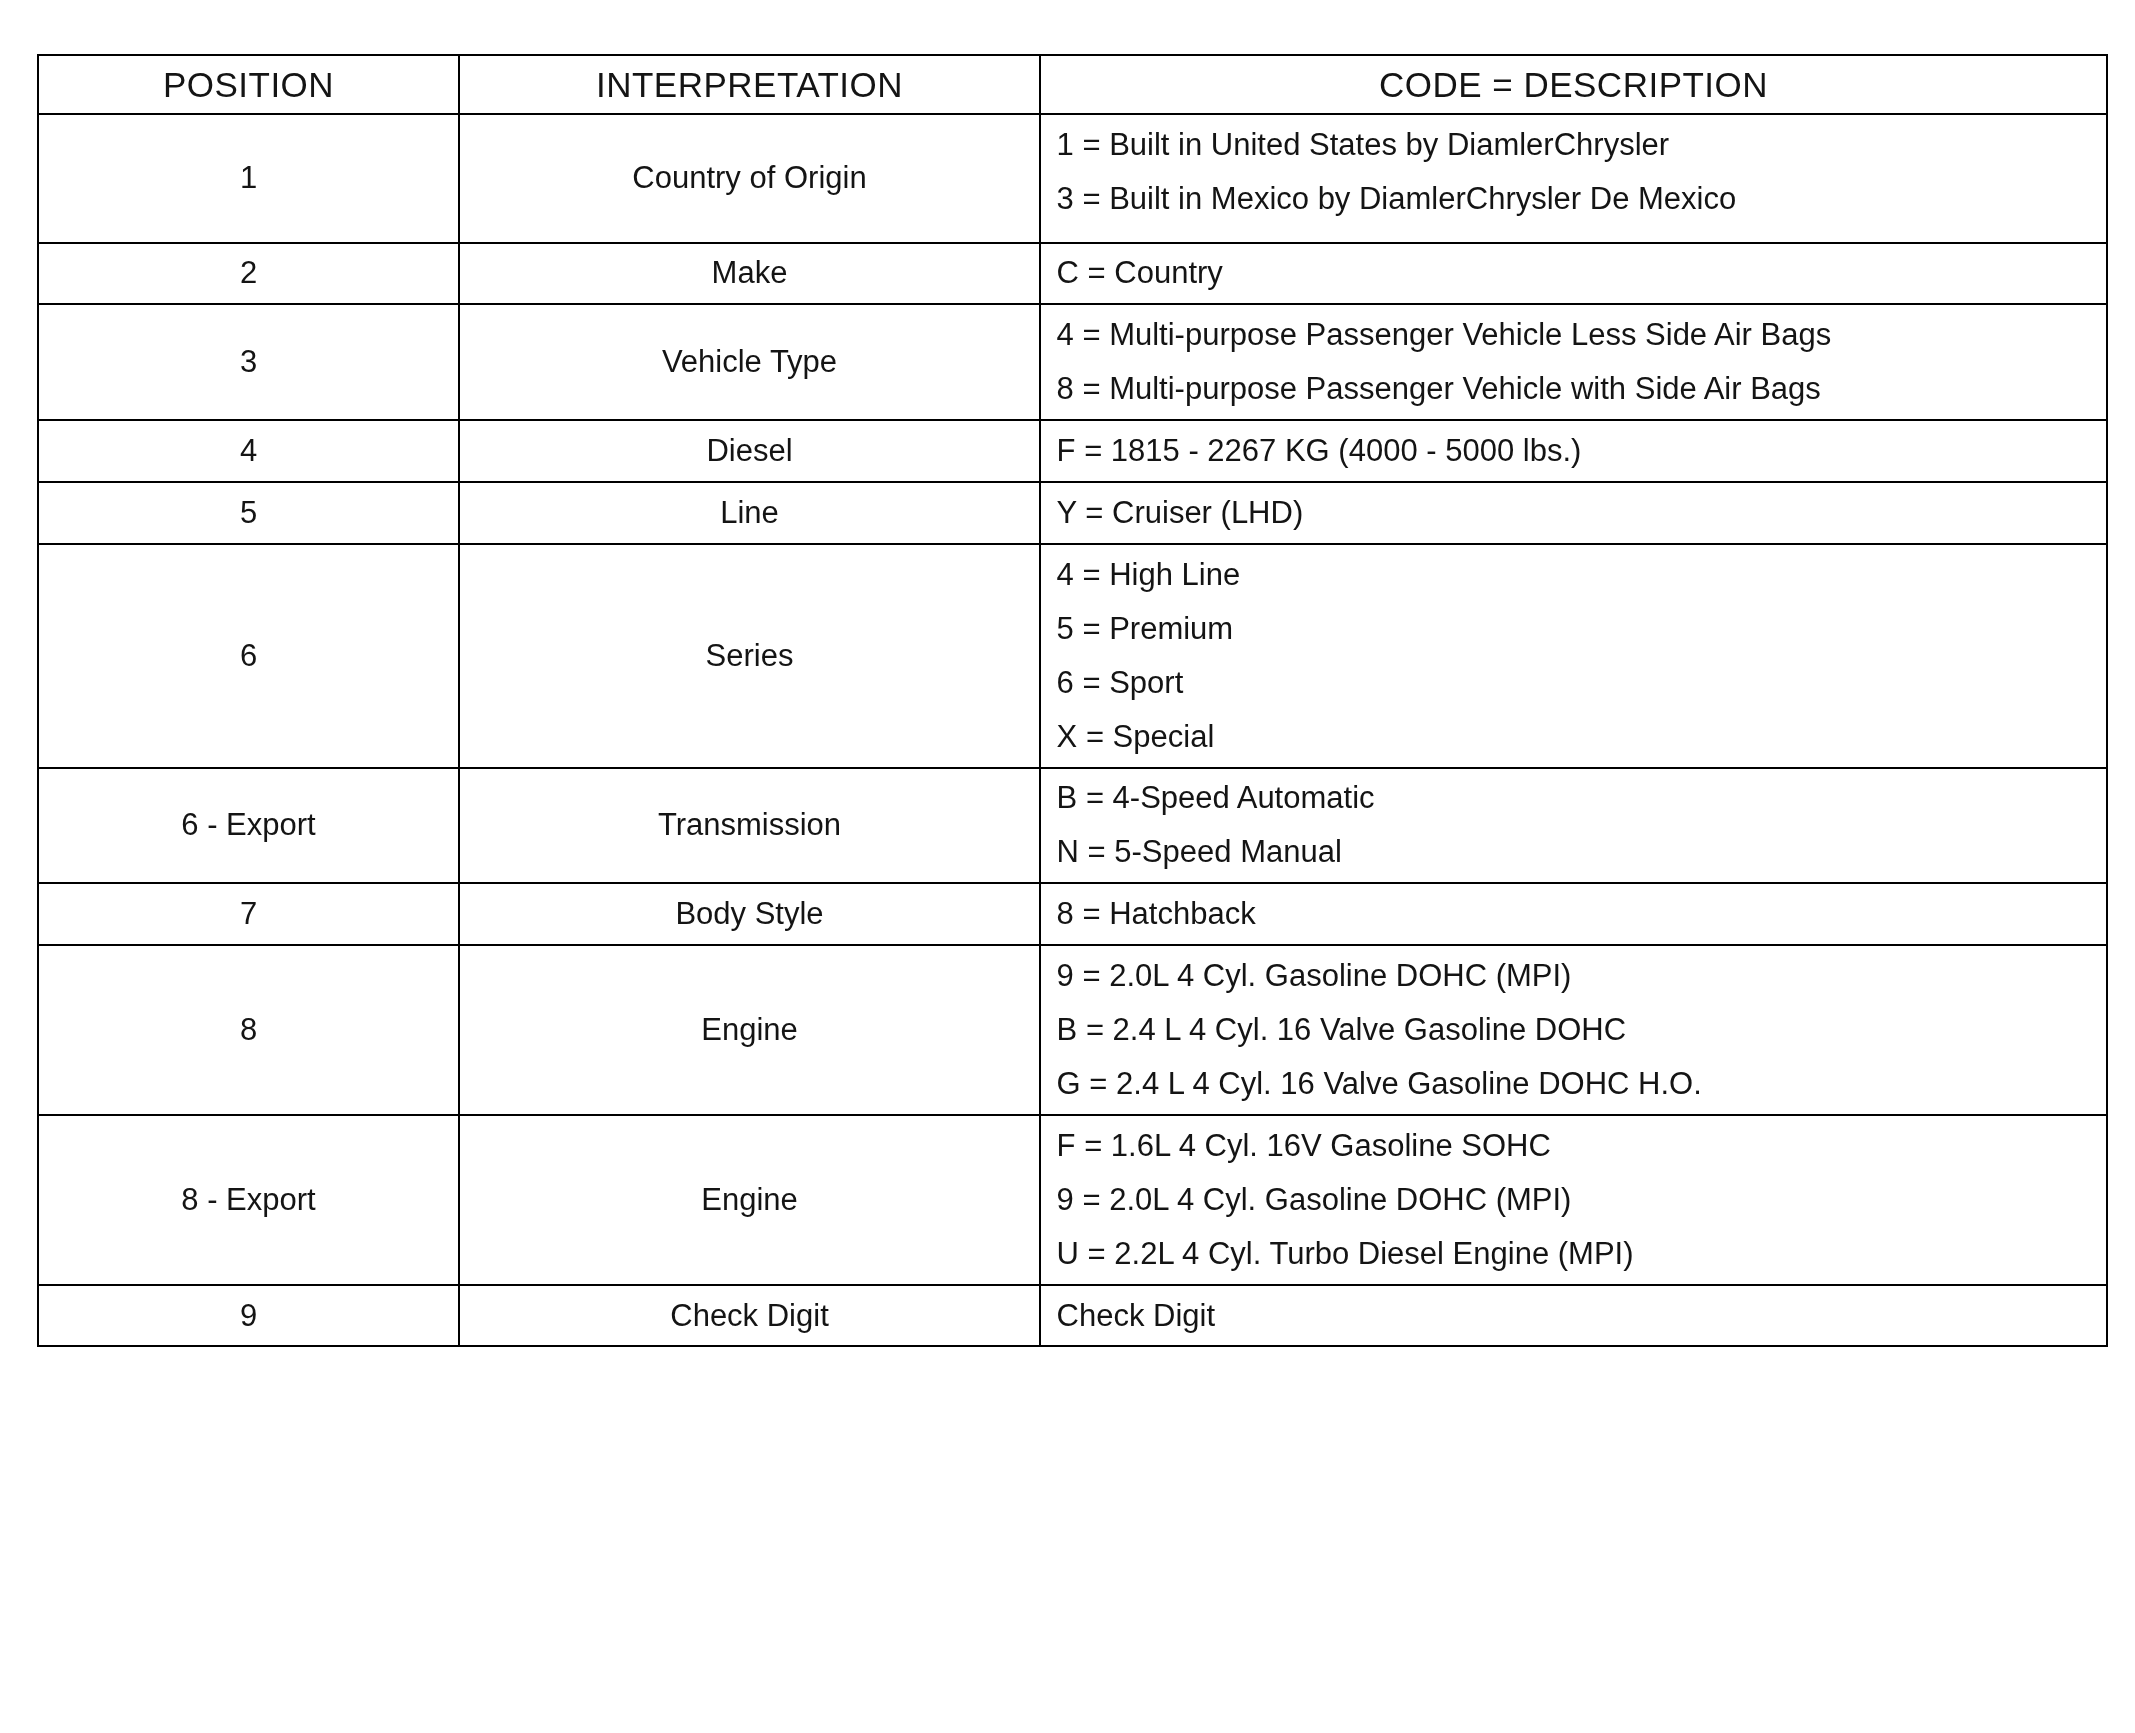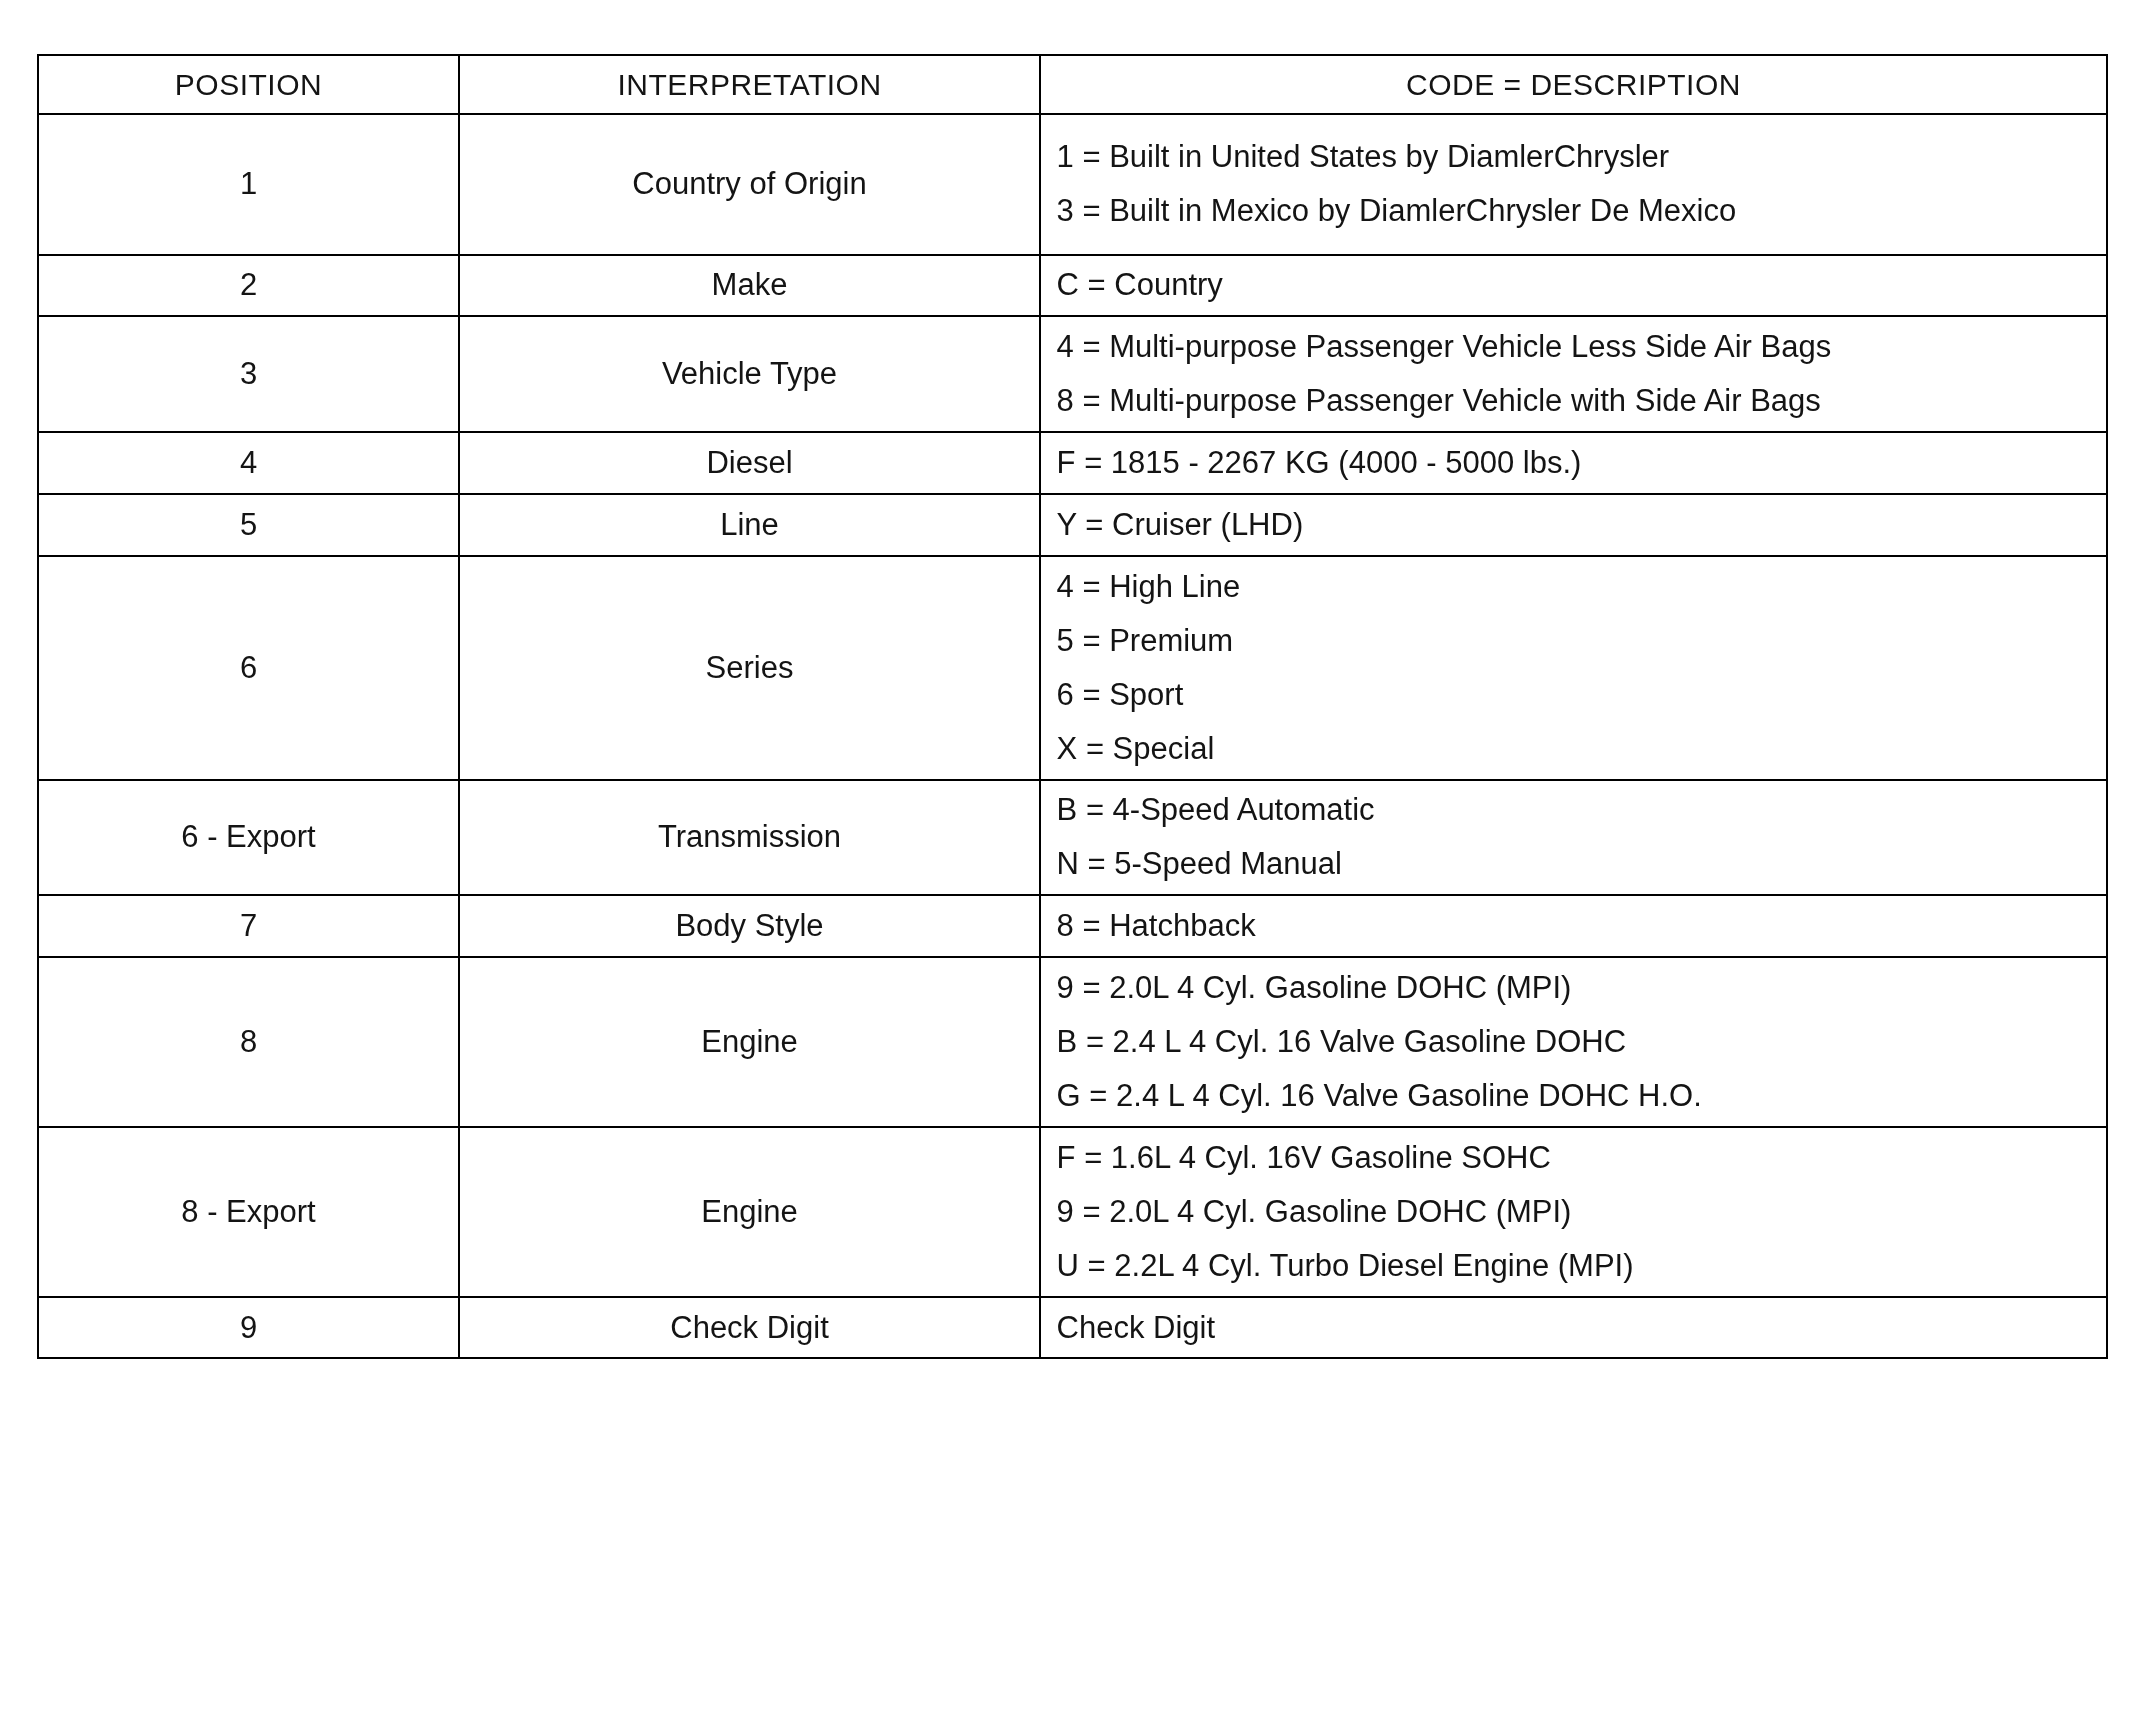--- a/index.html
+++ b/index.html
@@ -22,21 +22,21 @@
     width: 2069px;
     margin: 54px 0 0 37px;
     background: #ffffff;
   }
   table.vin-table th,
   table.vin-table td {
     border: 2.9px solid #000000;
     box-sizing: border-box;
   }
   table.vin-table th {
-    font-size: 30px;
+    font-size: 35px;
     font-weight: normal;
     letter-spacing: 0.5px;
     height: 59px;
     text-align: center;
     vertical-align: middle;
     padding: 8px;
   }
   td.pos, td.interp {
     text-align: center;
     vertical-align: middle;
@@ -50,21 +50,21 @@
     padding: 2.9px 9.8px 2.9px 15.6px;
   }
   .code-line {
     height: 54px;
     display: flex;
     align-items: center;
     white-space: nowrap;
     overflow: hidden;
   }
   tr.roomy td.codes {
-    padding-top: 15px;
+    padding-top: 3px;
     padding-bottom: 15.6px;
   }
 </style>
 </head>
 <body>
 
 <div class="page">
 
   <table class="vin-table">
     <colgroup>

